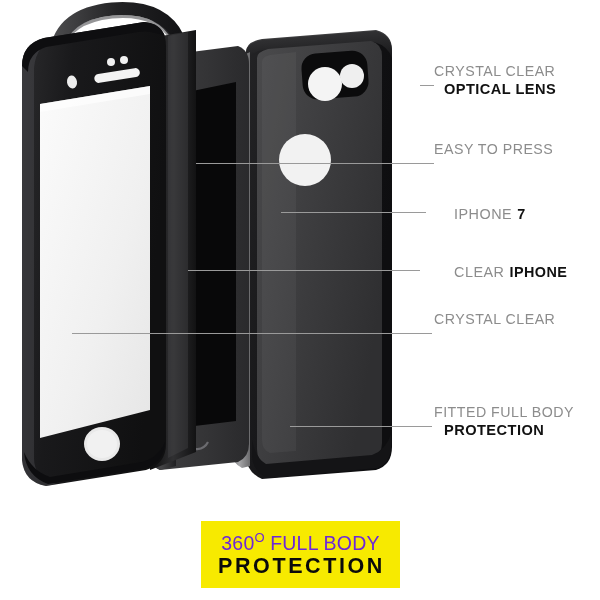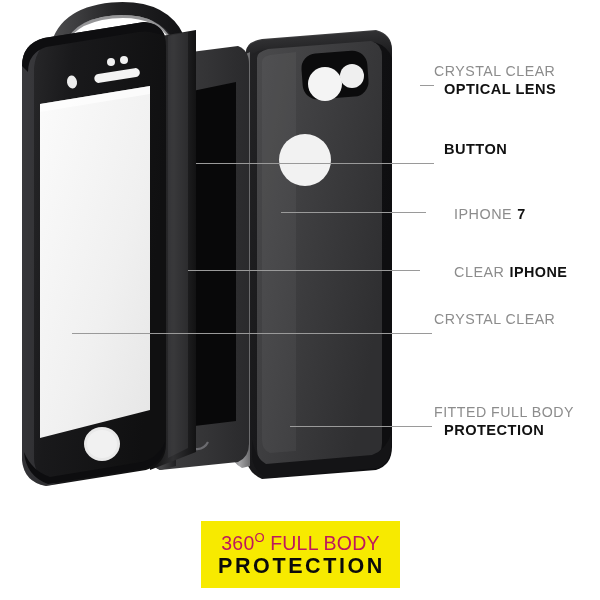--- a/index.html
+++ b/index.html
@@ -80,21 +80,21 @@
     height: 67px;
     background: #f7ea00;
     display: flex;
     flex-direction: column;
     align-items: center;
     justify-content: center;
   }
   #banner .banner-top {
     font-size: 19.5px;
     font-weight: 400;
-    color: #be185d;
+    color: #6d28d9;
     letter-spacing: 0.2px;
     line-height: 1.08;
   }
   #banner .banner-top .deg {
     font-size: 13px;
     vertical-align: super;
     letter-spacing: 0;
   }
   #banner .banner-bot {
     font-size: 21.5px;
@@ -250,21 +250,21 @@
   <div class="leader" style="left:188px; top:270px; width:232px;"></div>
   <div class="leader" style="left:72px; top:333px; width:360px;"></div>
   <div class="leader" style="left:290px; top:426px; width:142px;"></div>
 
   <div class="callout" style="top:62px;">
     <span class="line-top">CRYSTAL CLEAR</span>
     <span class="line-bot">OPTICAL LENS</span>
   </div>
 
   <div class="callout" style="top:140px;">
-    <span class="line-bot">BUTTON</span>
+    <span class="line-top">EASY TO PRESS</span>
   </div>
 
   <div class="callout inline-row" style="top:204px;">
     <span class="line-top">IPHONE</span><span class="line-bot">7</span>
   </div>
 
   <div class="callout inline-row" style="top:262px;">
     <span class="line-top">CLEAR</span><span class="line-bot">IPHONE</span>
   </div>
 

